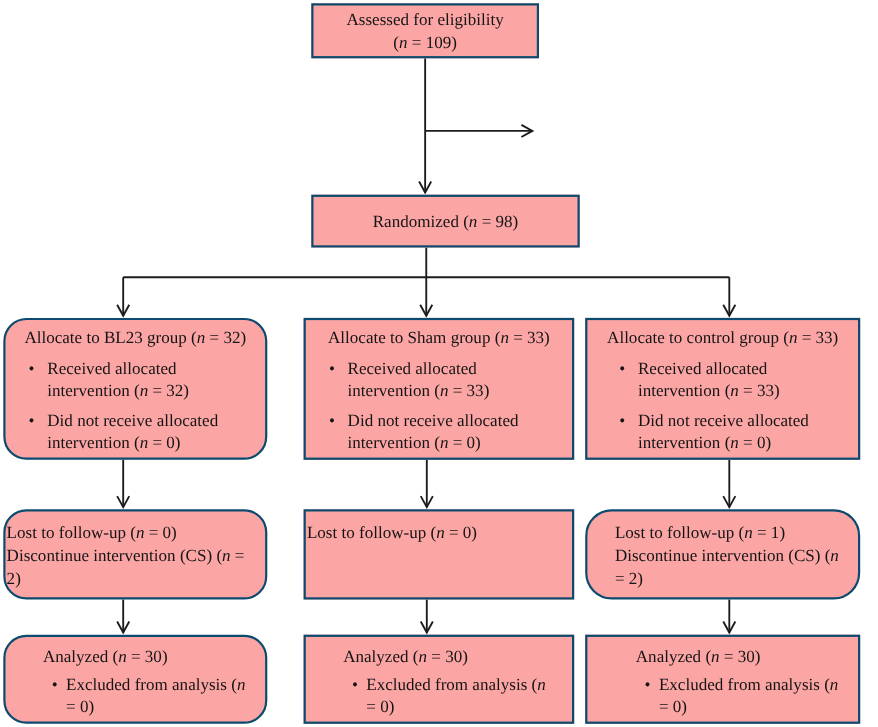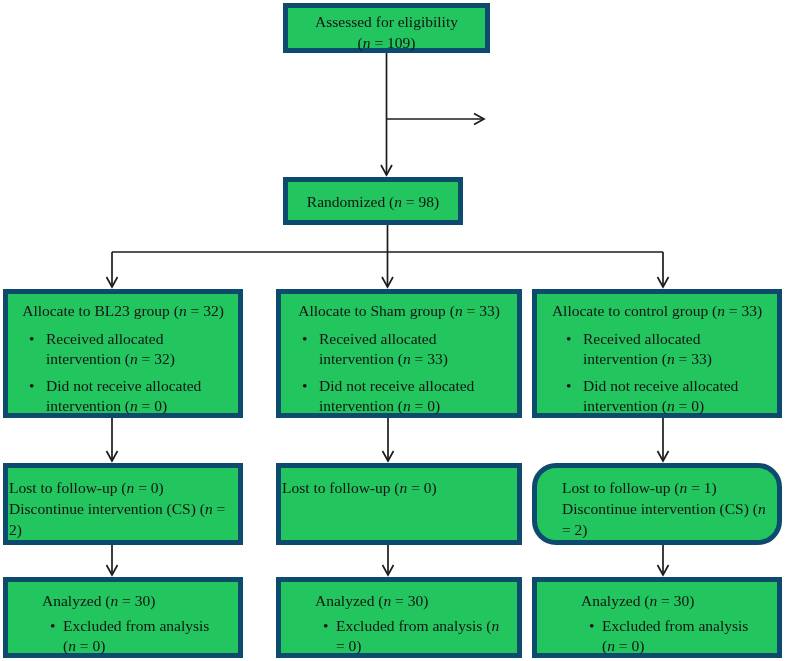--- a/index.html
+++ b/index.html
@@ -14,37 +14,37 @@
     color: #141414;
     overflow: hidden;
   }
   .connectors {
     position: absolute;
     left: 0; top: 0;
     width: 798px; height: 661px;
   }
   .box {
     position: absolute;
-    background: #22c55e;
-    border: 5px solid #0c4a6e;
+    background: #fca5a5;
+    border: 2px solid #0c4a6e;
     box-sizing: border-box;
   }
   .assessed {
     left: 283px; top: 3px; width: 207px; height: 50px;
     text-align: center; padding-top: 3px;
   }
   .excluded {
     left: 487px; top: 63px; width: 250px; height: 105px;
     padding: 10px 6px 0 20px;
   }
   .randomized {
-    left: 283px; top: 177px; width: 180px; height: 48px;
+    left: 283px; top: 177px; width: 244px; height: 48px;
     display: flex; align-items: center; justify-content: center;
   }
-  .col1 { left: 3px;   width: 240px; }
+  .col1 { left: 3px;   width: 240px; border-radius: 21px; }
   .col2 { left: 276px; width: 246px; }
   .col3 { left: 532px; width: 250px; }
 
   .alloc { top: 289px; height: 129px; padding-top: 6px; }
   .alloc-title { text-align: center; margin-bottom: 8px; padding: 0 4px; }
 
   .bullet {
     position: relative;
     padding-left: 38px; padding-right: 12px;
     margin-bottom: 7px;

